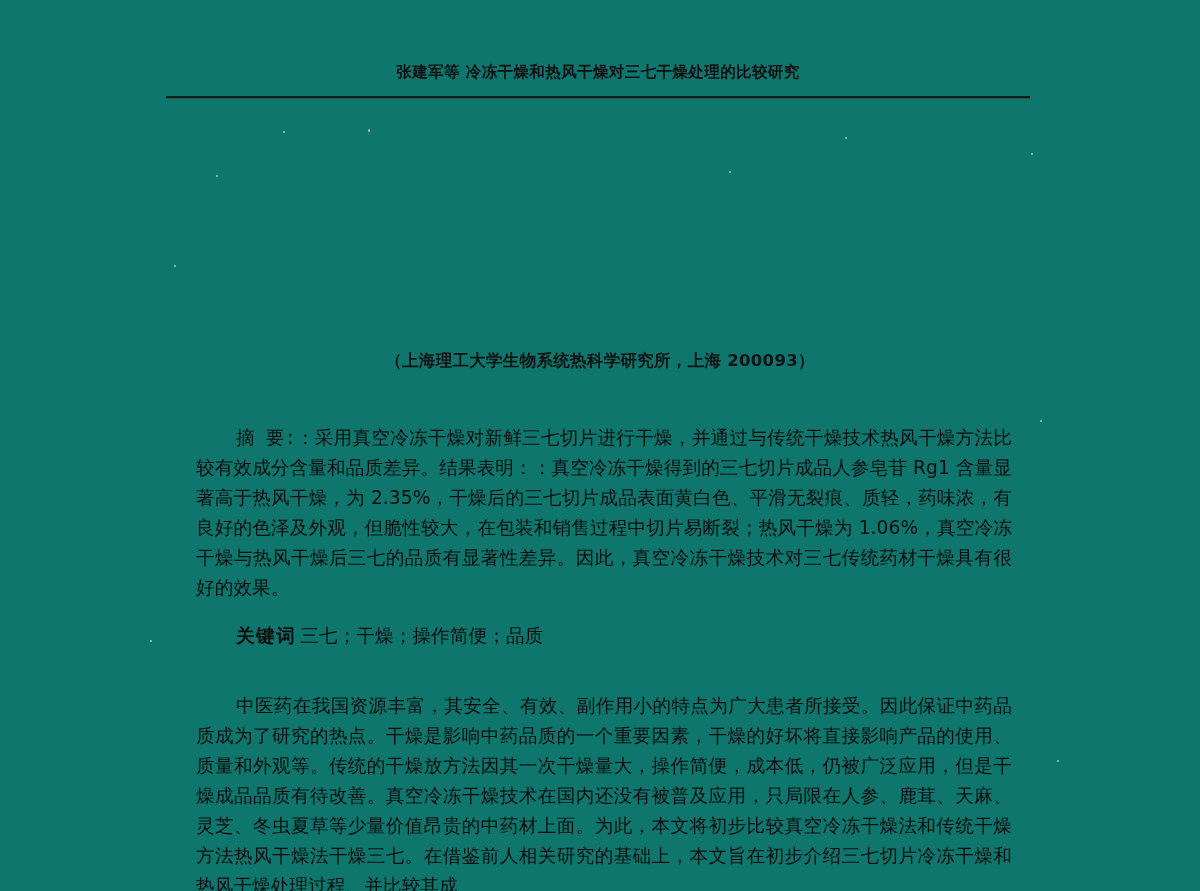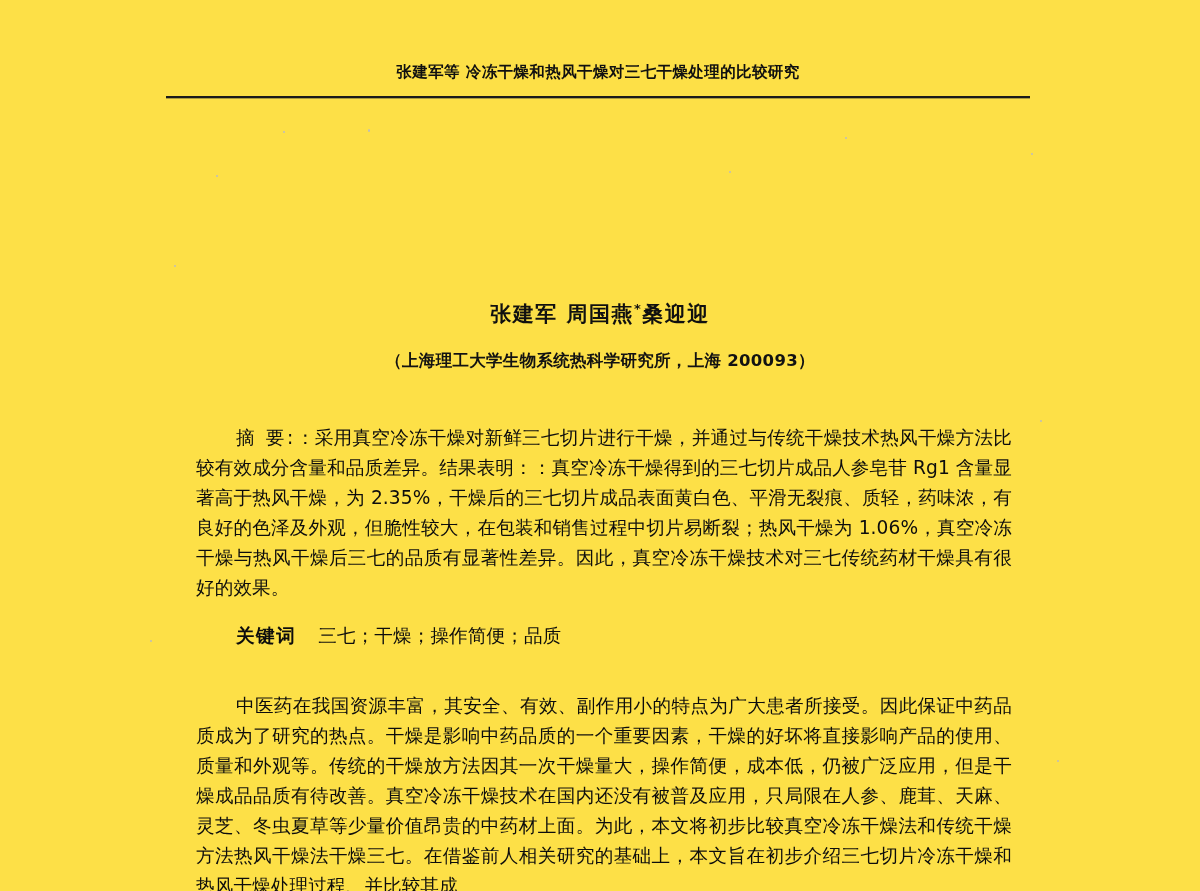--- a/index.html
+++ b/index.html
@@ -13,21 +13,21 @@
     overflow: hidden;
     font-family: "DejaVu Sans", "Liberation Sans", sans-serif;
     color: #000000;
     position: relative;
   }
 
   
   .page {
     position: absolute;
     inset: 0;
-    background: #fde047;
+    background: #0f766e;
     padding-left: 12px;
   }
 
   
   .running-head {
     position: absolute;
     top: 63px;
     left: 165px;
     width: 866px;
     text-align: center;
@@ -113,43 +113,40 @@
 
   .lbl {
     font-weight: normal;
     letter-spacing: 2.5px;
   }
   .lbl-gap { letter-spacing: 0; }
 
   .kw-label {
     font-weight: bold;
     letter-spacing: 1.5px;
-    margin-right: 22px;
+    margin-right: 4px;
   }
 
   
   .speck {
     position: absolute;
     background: #bdbdbd;
     border-radius: 50%;
   }
 </style>
 </head>
 <body>
 
 <div class="page">
 
   <div class="running-head">张建军等  冷冻干燥和热风干燥对三七干燥处理的比较研究</div>
 
   <div class="head-rule"></div>
 
 
-  <div class="authors">
-    <span>张建军  周国燕</span><span class="sup">*</span><span>桑迎迎</span>
-  </div>
 
   <div class="affiliation">（上海理工大学生物系统热科学研究所，上海  200093）</div>
 
   <div class="abstract">
     <p class="para indent2"><span class="lbl">摘 要:</span><span class="lbl-gap">：</span><span>采用真空冷冻干燥对新鲜三七切片进行干燥，并通过与传统干燥技术热风干燥方法比较有效成分含量和品质差异。结果表明：：真空冷冻干燥得到的三七切片成品人参皂苷 Rg1 含量显著高于热风干燥，为 2.35%，干燥后的三七切片成品表面黄白色、平滑无裂痕、质轻，药味浓，有良好的色泽及外观，但脆性较大，在包装和销售过程中切片易断裂；热风干燥为 1.06%，真空冷冻干燥与热风干燥后三七的品质有显著性差异。因此，真空冷冻干燥技术对三七传统药材干燥具有很好的效果。</span></p>
   </div>
 
   <div class="keywords">
     <p class="para indent2"><span class="kw-label">关键词</span><span>三七；干燥；操作简便；品质</span></p>
   </div>

